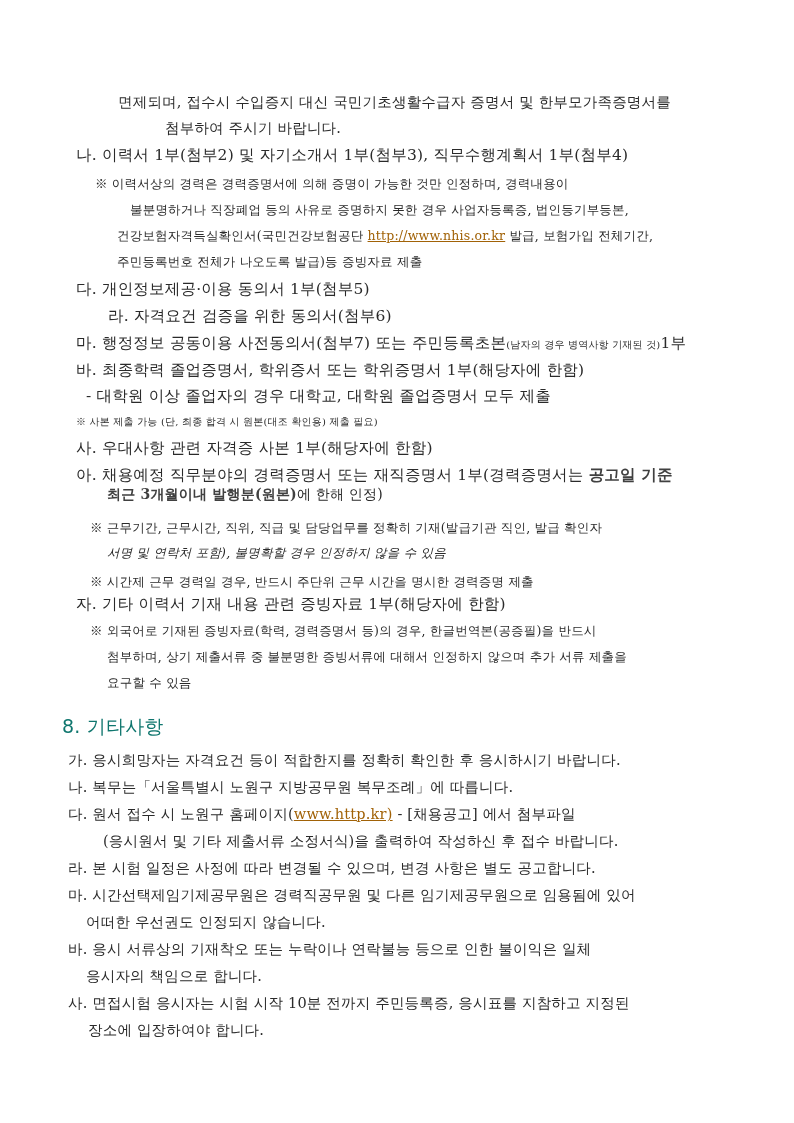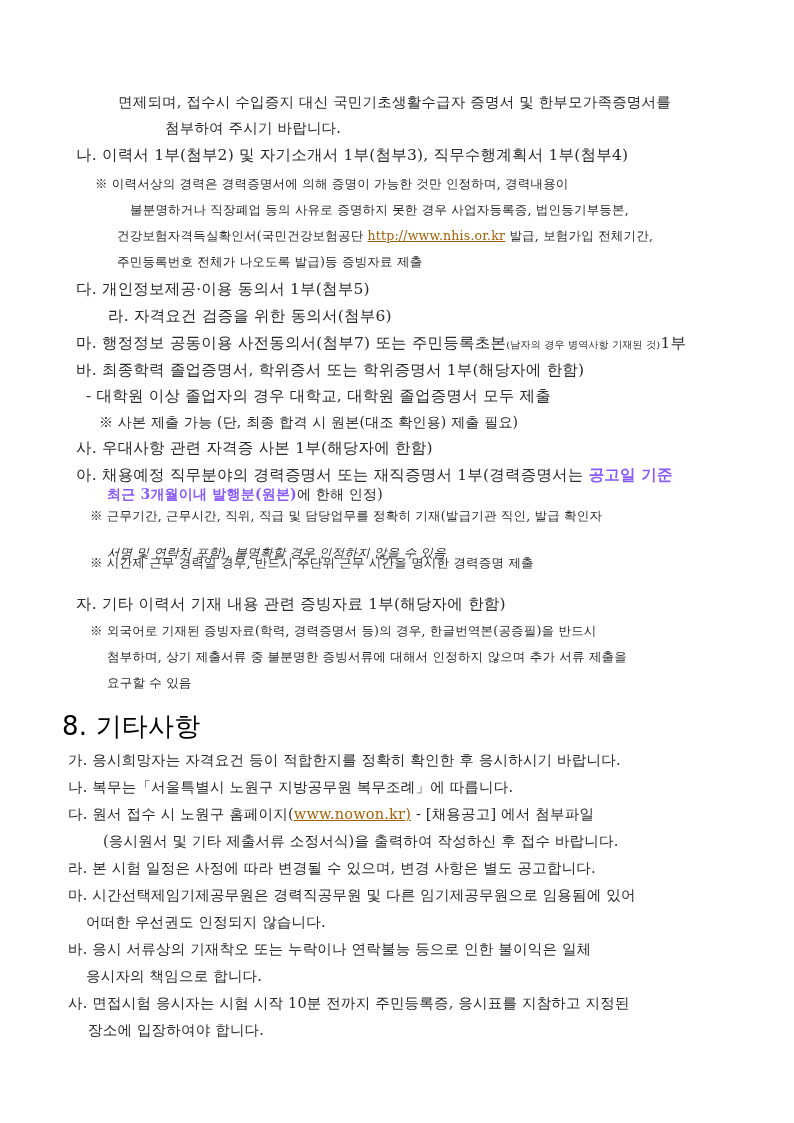--- a/index.html
+++ b/index.html
@@ -1,23 +1,23 @@
 <!DOCTYPE html>
 <html><head>
 <meta charset="utf-8">
 <style>
   html, body { margin:0; padding:0; background:#ffffff; }
   body { width:794px; height:1123px; position:relative; overflow:hidden;
          font-family:"DejaVu Serif","Liberation Serif",serif; color:#2a2a2a; }
   .line { position:absolute; white-space:nowrap; font-size:14.5px; line-height:20px; letter-spacing:0.2px; }
   .small { font-size:12.5px; }
   .tiny { font-size:10px;margin-top:16px; }
-  .heading { font-family:"DejaVu Sans","Liberation Sans",sans-serif; font-size:26px; color:#000000; }
+  .heading { font-family:"DejaVu Sans","Liberation Sans",sans-serif; font-size:19px; color:#0f766e; }
   a.link { color:#a16207; text-decoration:underline; }
-  b { font-weight:bold; color:#8b5cf6; }
+  b { font-weight:bold; color:#404040; }
 </style>
 </head>
 <body>
 
 <div>
   <div class="line" style="left:118px;top:92px;">면제되며, 접수시 수입증지 대신 국민기초생활수급자 증명서 및 한부모가족증명서를</div>
   <div class="line" style="left:118px;top:118px;margin-left:47px;">첨부하여 주시기 바랍니다.</div>
   <div class="line" style="left:76px;top:145px;font-size:15.5px;">나. 이력서 1부(첨부2) 및 자기소개서 1부(첨부3), 직무수행계획서 1부(첨부4)</div>
   <div class="line small" style="left:95px;top:174px;">※ 이력서상의 경력은 경력증명서에 의해 증명이 가능한 것만 인정하며, 경력내용이</div>
   <div class="line small" style="left:130px;top:200px;">불분명하거나 직장폐업 등의 사유로 증명하지 못한 경우 사업자등록증, 법인등기부등본,</div>
@@ -26,41 +26,41 @@
   </div>
   <div class="line small" style="left:117px;top:252px;">주민등록번호 전체가 나오도록 발급)등 증빙자료 제출</div>
 
   <div class="line" style="left:76px;top:279px;font-size:15.5px;">다. 개인정보제공·이용 동의서 1부(첨부5)</div>
   <div class="line" style="left:76px;top:306px;font-size:15.5px;margin-left:32px;">라. 자격요건 검증을 위한 동의서(첨부6)</div>
   <div class="line" style="left:76px;top:333px;font-size:15.5px;">
     <span>마. 행정정보 공동이용 사전동의서(첨부7) 또는 주민등록초본</span><span class="tiny">(남자의 경우 병역사항 기재된 것)</span><span>1부</span>
   </div>
   <div class="line" style="left:76px;top:360px;font-size:15.5px;text-align:right;">바. 최종학력 졸업증명서, 학위증서 또는 학위증명서 1부(해당자에 한함)</div>
   <div class="line" style="left:86px;top:386px;font-size:15.5px;">- 대학원 이상 졸업자의 경우 대학교, 대학원 졸업증명서 모두 제출</div>
-  <div class="line" style="left:99px;top:412px;font-size:14px;">※ 사본 제출 가능 (단, 최종 합격 시 원본(대조 확인용) 제출 필요)</div>
+  <div class="line" style="left:76px;top:412px;font-size:10px;">※ 사본 제출 가능 (단, 최종 합격 시 원본(대조 확인용) 제출 필요)</div>
   <div class="line" style="left:76px;top:438px;font-size:15.5px;">사. 우대사항 관련 자격증 사본 1부(해당자에 한함)</div>
   <div class="line" style="left:76px;top:465px;font-size:15.5px;">
     <span>아. 채용예정 직무분야의 경력증명서 또는 재직증명서 1부(경력증명서는 </span><b>공고일 기준</b>
   </div>
   <div class="line" style="left:107px;top:484px;font-size:14px;">
     <b>최근 3개월이내 발행분(원본)</b><span>에 한해 인정)</span>
   </div>
-  <div class="line small" style="left:90px;top:506px;">※ 근무기간, 근무시간, 직위, 직급 및 담당업무를 정확히 기재(발급기관 직인, 발급 확인자</div>
+  <div class="line small" style="left:90px;top:518px;">※ 근무기간, 근무시간, 직위, 직급 및 담당업무를 정확히 기재(발급기관 직인, 발급 확인자</div>
   <div class="line small" style="left:107px;top:543px;font-style:italic;">서명 및 연락처 포함), 불명확할 경우 인정하지 않을 수 있음</div>
-  <div class="line small" style="left:90px;top:553px;">※ 시간제 근무 경력일 경우, 반드시 주단위 근무 시간을 명시한 경력증명 제출</div>
+  <div class="line small" style="left:90px;top:572px;">※ 시간제 근무 경력일 경우, 반드시 주단위 근무 시간을 명시한 경력증명 제출</div>
   <div class="line" style="left:76px;top:594px;font-size:15.5px;">자. 기타 이력서 기재 내용 관련 증빙자료 1부(해당자에 한함)</div>
   <div class="line small" style="left:90px;top:621px;">※ 외국어로 기재된 증빙자료(학력, 경력증명서 등)의 경우, 한글번역본(공증필)을 반드시</div>
   <div class="line small" style="left:107px;top:647px;">첨부하며, 상기 제출서류 중 불분명한 증빙서류에 대해서 인정하지 않으며 추가 서류 제출을</div>
   <div class="line small" style="left:107px;top:673px;">요구할 수 있음</div>
 
   <div class="line heading" style="left:62px;top:716px;">8. 기타사항</div>
   <div class="line" style="left:68px;top:750px;">가. 응시희망자는 자격요건 등이 적합한지를 정확히 확인한 후 응시하시기 바랍니다.</div>
   <div class="line" style="left:68px;top:777px;">나. 복무는「서울특별시 노원구 지방공무원 복무조례」에 따릅니다.</div>
   <div class="line" style="left:68px;top:804px;">
-    <span>다. 원서 접수 시 노원구 홈페이지(</span><a class="link">www.nowon.kr)</a><span> - [채용공고] 에서 첨부파일</span>
+    <span>다. 원서 접수 시 노원구 홈페이지(</span><a class="link">www.http.kr)</a><span> - [채용공고] 에서 첨부파일</span>
   </div>
   <div class="line" style="left:103px;top:831px;">(응시원서 및 기타 제출서류 소정서식)을 출력하여 작성하신 후 접수 바랍니다.</div>
   <div class="line" style="left:68px;top:858px;">라. 본 시험 일정은 사정에 따라 변경될 수 있으며, 변경 사항은 별도 공고합니다.</div>
   <div class="line" style="left:68px;top:885px;">마. 시간선택제임기제공무원은 경력직공무원 및 다른 임기제공무원으로 임용됨에 있어</div>
   <div class="line" style="left:86px;top:912px;">어떠한 우선권도 인정되지 않습니다.</div>
   <div class="line" style="left:68px;top:939px;">바. 응시 서류상의 기재착오 또는 누락이나 연락불능 등으로 인한 불이익은 일체</div>
   <div class="line" style="left:86px;top:966px;">응시자의 책임으로 합니다.</div>
   <div class="line" style="left:68px;top:993px;">사. 면접시험 응시자는 시험 시작 10분 전까지 주민등록증, 응시표를 지참하고 지정된</div>
   <div class="line" style="left:88px;top:1020px;">장소에 입장하여야 합니다.</div>
 </div>

